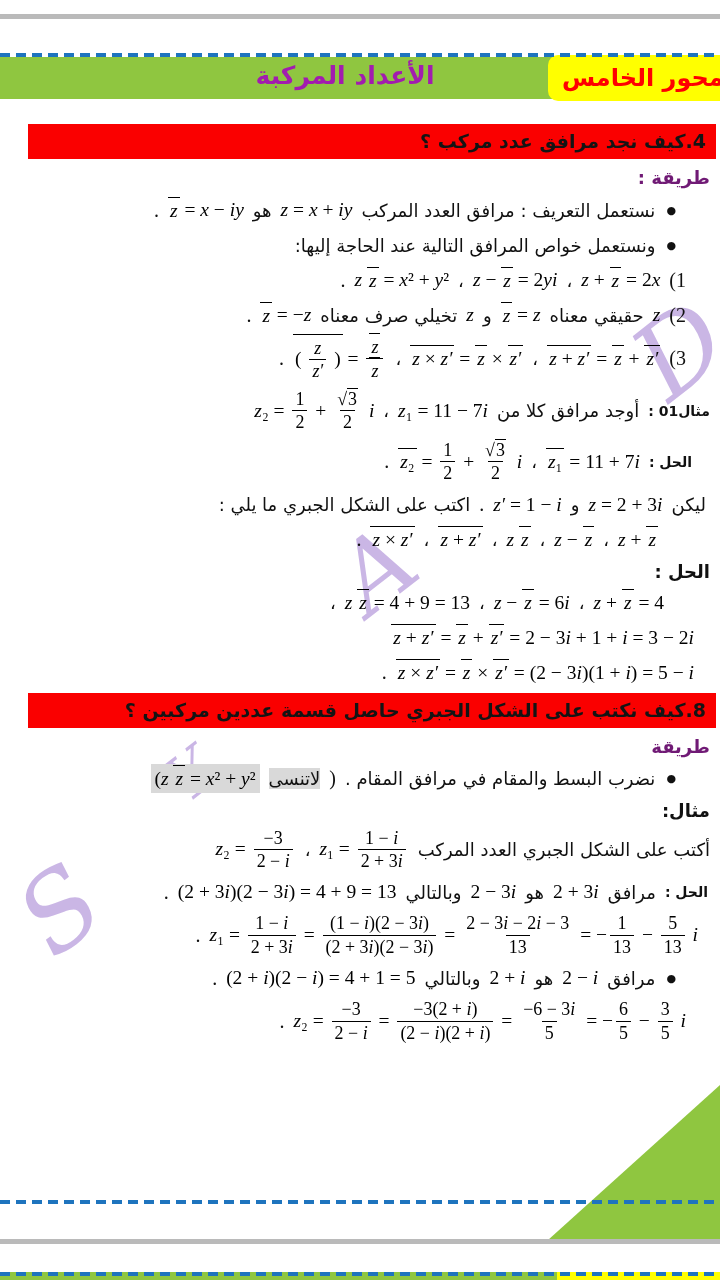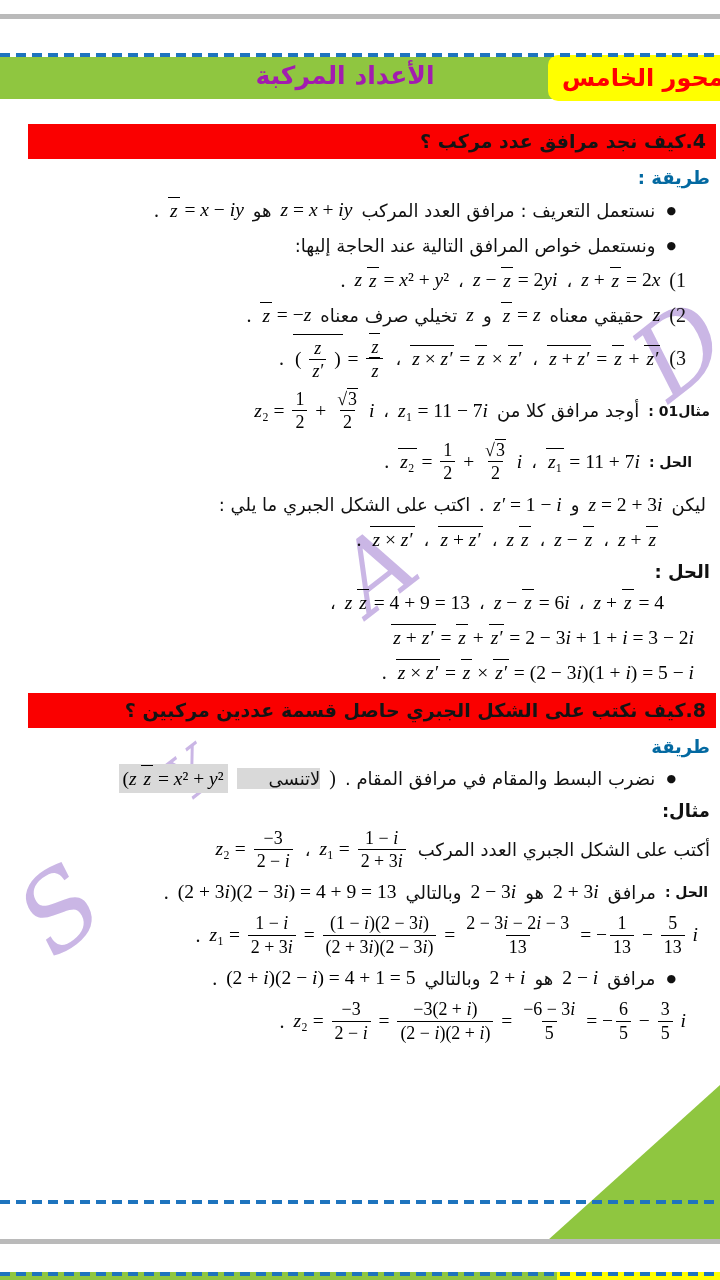--- a/index.html
+++ b/index.html
@@ -22,41 +22,41 @@
      clip-path:polygon(100% 0,100% 100%,0 100%);}
   .btm-green{top:1272px;left:0;width:557px;height:8px;background:#8fc640;}
   .btm-yellow{top:1272px;left:557px;width:163px;height:8px;background:#ffff00;}
   
   .wm{position:absolute;z-index:0;font-family:"DejaVu Serif",serif;font-style:italic;
       color:rgba(158,122,208,0.55);transform:rotate(-38deg);line-height:1;}
   
   #content{position:absolute;top:124px;left:0;width:720px;z-index:1;}
   .banner{margin:0 4px 6px 28px;background:#fa0000;color:#141414;font-weight:bold;
      font-size:19px;text-align:right;direction:rtl;padding:6px 10px 7px;}
-  .rlabel{color:#0369a1;font-weight:bold;font-size:18px;text-align:right;direction:rtl;
+  .rlabel{color:#701a75;font-weight:bold;font-size:18px;text-align:right;direction:rtl;
      padding:2px 10px 2px 0;margin:2px 0;}
   .blabel{color:#111;font-weight:bold;font-size:18px;text-align:right;direction:rtl;
      padding:1px 10px 1px 0;margin:3px 0;}
   .row{display:flex;flex-direction:row-reverse;justify-content:flex-start;
      align-items:center;direction:ltr;gap:9px;margin:5px 0;min-height:30px;color:#111;}
   .row .ar{font-size:18px;direction:rtl;unicode-bidi:embed;white-space:nowrap;}
   .row .arb{font-size:14px;font-weight:bold;direction:rtl;white-space:nowrap;}
   .row .blt{font-size:11px;padding:0 2px;}
   .row .pl{font-family:"Liberation Serif","DejaVu Serif",serif;font-size:20px;white-space:pre;}
   .m{display:inline-flex;align-items:center;white-space:pre;
      font-family:"Liberation Serif","DejaVu Serif",serif;font-size:19.5px;color:#000;}
   .m i{font-style:italic;}
   .ov{display:inline-flex;align-items:center;border-top:1.4px solid #000;
       padding:2px 2px 0;margin-top:-2px;}
   .frac{display:inline-flex;flex-direction:column;align-items:center;
       vertical-align:middle;margin:0 3px;font-size:0.92em;line-height:1.25;}
   .frac .den{border-top:1.4px solid #000;padding:0 3px;}
   .frac .num{padding:0 3px;}
   .sq .rad{border-top:1.3px solid #000;padding:0 1px;}
-  .hl{background:#d9d9d9;padding-left:32px;}
+  .hl{background:#d9d9d9;}
   .m.hl{padding:3px 4px;}
 </style>
 </head>
 <body>
 
 <div class="abs top-deco"></div>
 <div class="abs gray-bar" style="top:14px"></div>
 
 <div class="abs green-bar"></div>
 <div class="abs lesson-title">الأعداد المركبة</div>

